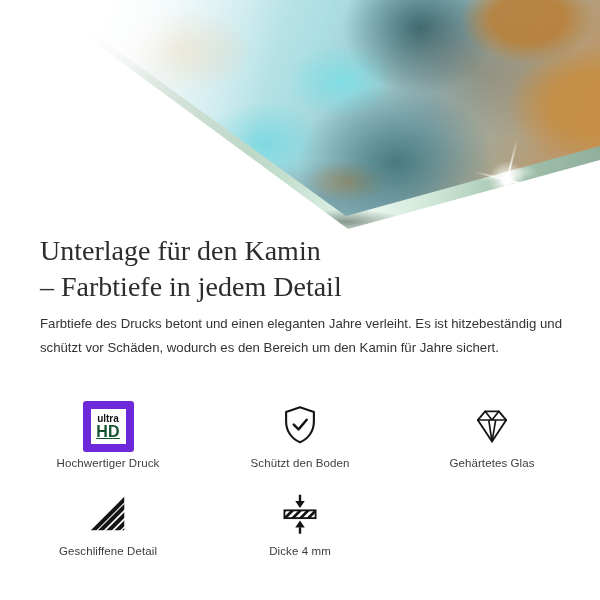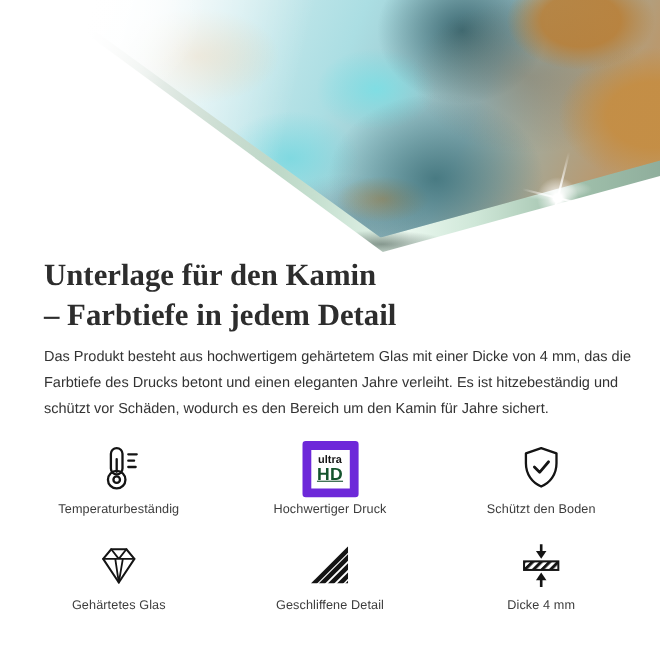--- a/index.html
+++ b/index.html
@@ -36,21 +36,21 @@
       linear-gradient(103deg,#fff 0%,#fff 13%,rgba(255,255,255,.8) 22%,rgba(255,255,255,0) 44%);}
   .sparkle{position:absolute;left:472px;top:145px;width:70px;height:70px;transform:rotate(14deg);
     background:radial-gradient(circle at 50% 50%, rgba(255,255,255,1) 0 4px, rgba(255,255,255,.55) 9px, rgba(255,255,255,0) 19px);}
   .sparkle::before{content:"";position:absolute;left:2px;right:2px;top:34px;height:2px;
     background:linear-gradient(to right,transparent,rgba(255,255,255,.95) 42%,#fff 50%,rgba(255,255,255,.95) 58%,transparent);}
   .sparkle::after{content:"";position:absolute;top:-8px;bottom:-8px;left:34px;width:2px;
     background:linear-gradient(to bottom,transparent,rgba(255,255,255,.95) 42%,#fff 50%,rgba(255,255,255,.95) 58%,transparent);}
 
   
   .headline{position:absolute;left:40px;top:233px;font-family:"Liberation Serif",serif;
-    font-size:28px;line-height:36px;color:#2d2d2d;font-weight:700;}
+    font-size:28px;line-height:36px;color:#2d2d2d;font-weight:400;}
   .description{position:absolute;left:40px;top:312px;font-size:13.2px;line-height:23.5px;
     color:#333333;white-space:nowrap;}
 
   
   .features{position:absolute;left:12px;top:400px;width:576px;display:grid;
     grid-template-columns:repeat(3,192px);}
   .feature{height:88px;display:flex;flex-direction:column;align-items:center;}
   .icon-box{height:46px;margin-top:3px;display:flex;align-items:center;justify-content:center;}
   .feature-label{margin-top:8px;font-size:11.5px;color:#3c3c3c;letter-spacing:.1px;}
   .uhd-box{width:35px;height:35px;border:8px solid #6d28d9;border-radius:3px;
@@ -70,39 +70,26 @@
     <div class="hero-fade"></div>
     <div class="sparkle"></div>
   </div>
 
   <div class="headline">
     <div>Unterlage für den Kamin</div>
     <div>– Farbtiefe in jedem Detail</div>
   </div>
 
   <div class="description">
-    <div>Das Produkt besteht aus hochwertigem gehärtetem Glas mit einer Dicke von 4 mm, das die</div>
     <div>Farbtiefe des Drucks betont und einen eleganten Jahre verleiht. Es ist hitzebeständig und</div>
     <div>schützt vor Schäden, wodurch es den Bereich um den Kamin für Jahre sichert.</div>
   </div>
 
   <div class="features">
 
-    <div class="feature">
-      <div class="icon-box">
-        <svg width="46" height="46" viewBox="0 0 48 48">
-          <rect class="ic" x="16.5" y="4.5" width="11" height="25" rx="5.5"></rect>
-          <circle class="ic" cx="22" cy="34.5" r="8.3"></circle>
-          <circle class="ic" cx="22" cy="34.5" r="3.1"></circle>
-          <path class="ic" d="M22 15 V 27"></path>
-          <path class="ic" d="M33 10.5 h8 M33 16.5 h5.5 M33 22.5 h7"></path>
-        </svg>
-      </div>
-      <div class="feature-label">Temperaturbeständig</div>
-    </div>
 
     <div class="feature">
       <div class="icon-box">
         <div class="uhd-box">
           <span class="uhd-top">ultra</span>
           <span class="uhd-bottom">HD</span>
         </div>
       </div>
       <div class="feature-label">Hochwertiger Druck</div>
     </div>

